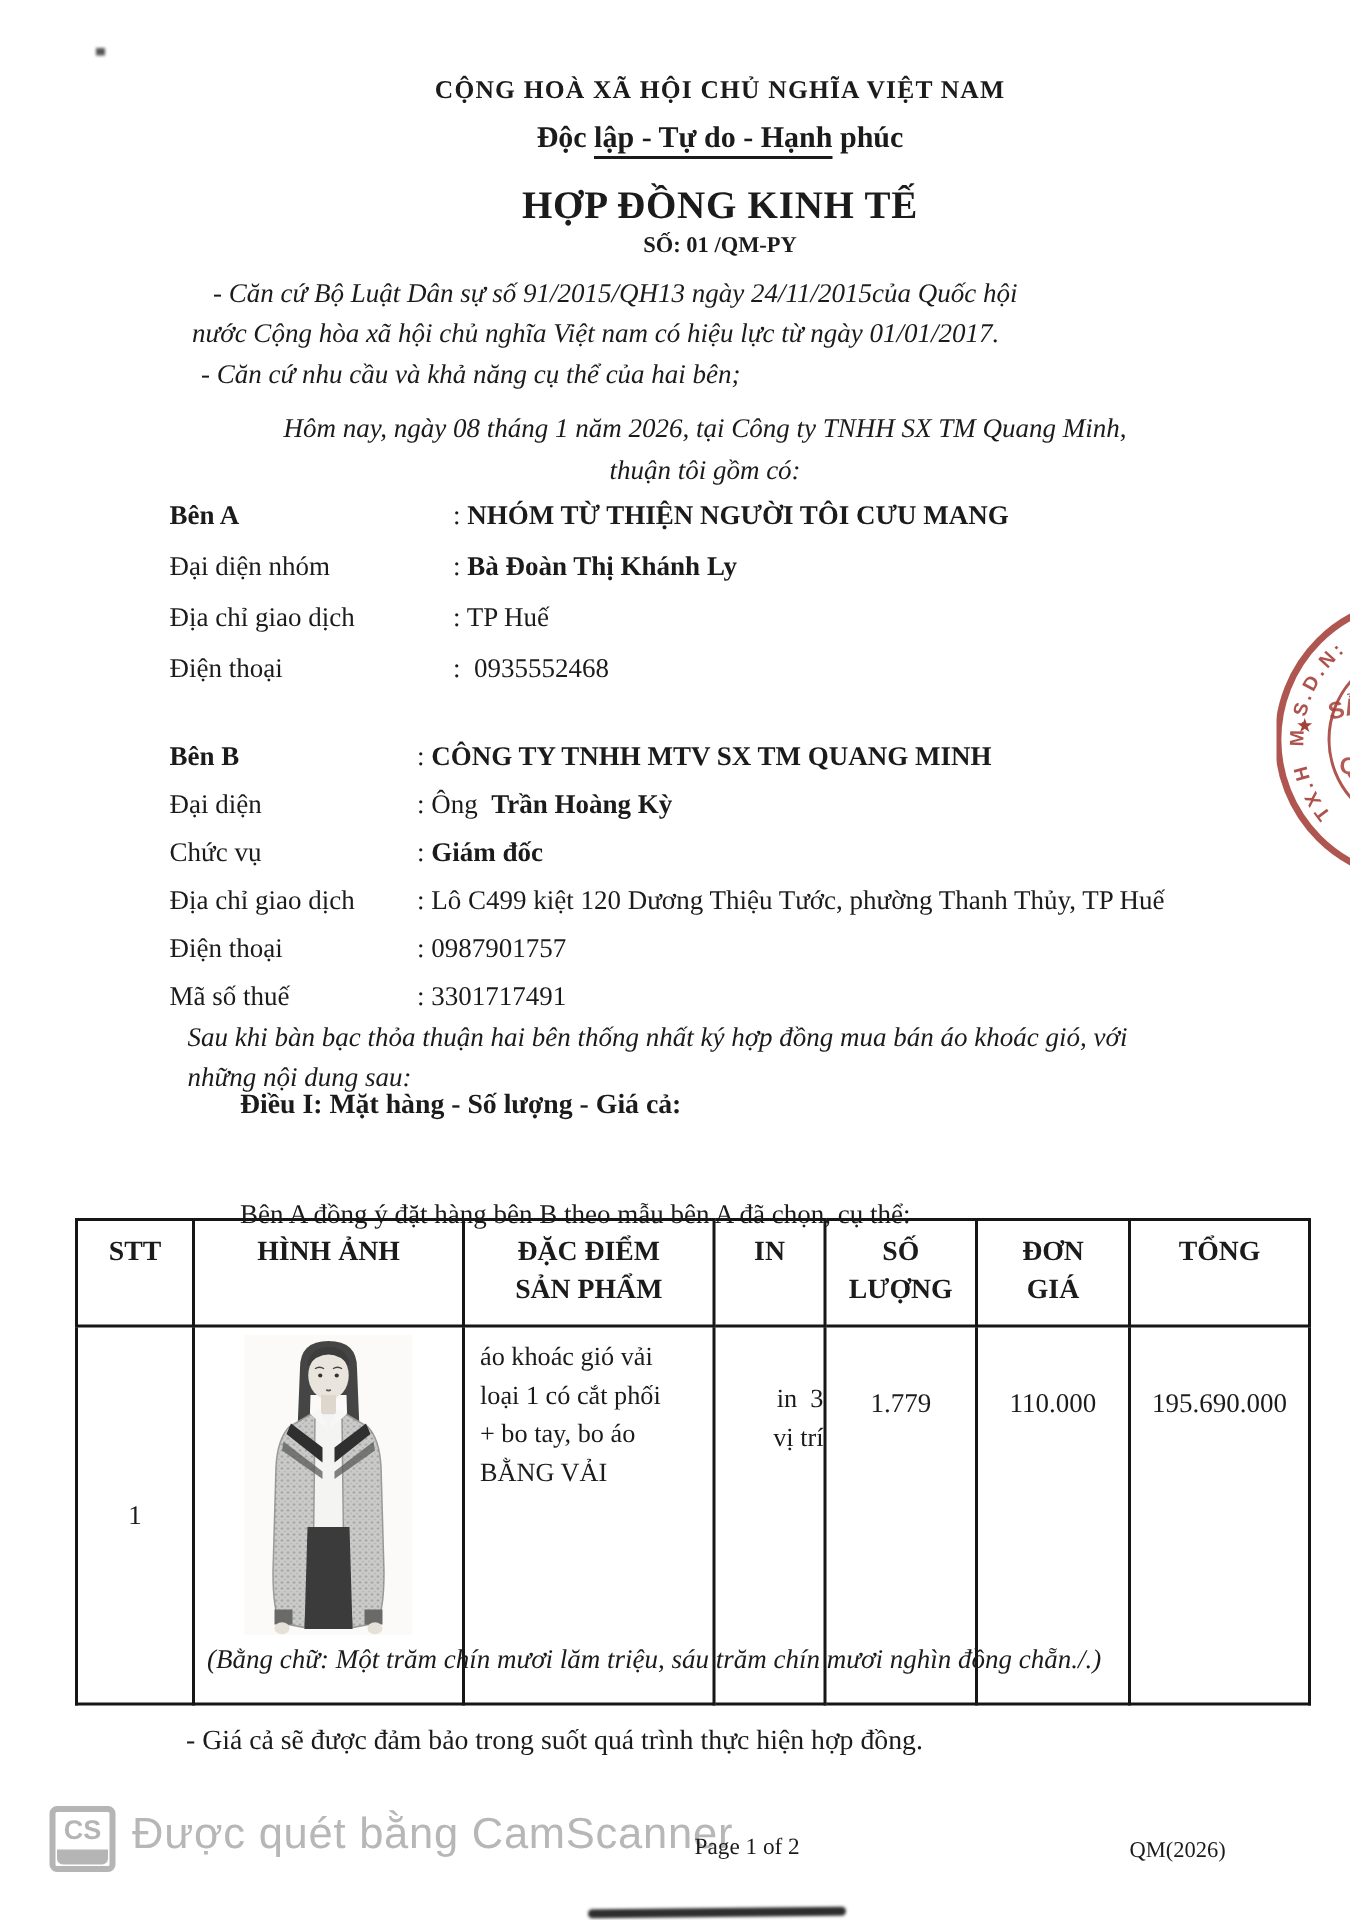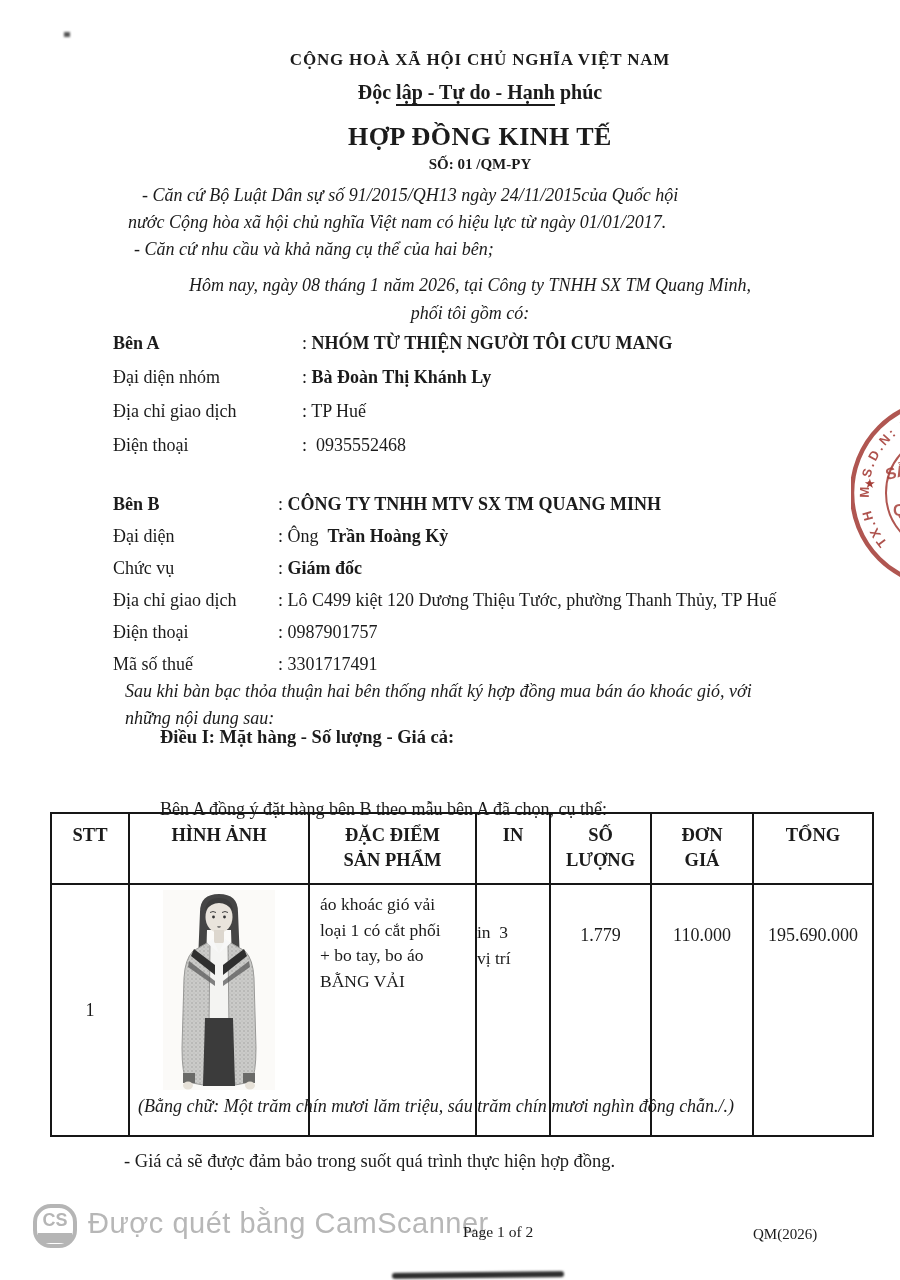--- a/index.html
+++ b/index.html
@@ -33,25 +33,25 @@
   .dongy{top:756px;left:160px;font-size:18px;margin-top:43px;}
   table.items{position:absolute;top:812px;left:50px;border-collapse:collapse;table-layout:fixed;}
   .items th,.items td{border:2.4px solid #161616;padding:0;}
   .items th{font-weight:bold;font-size:18.5px;height:60px;text-align:center;line-height:25px;
             vertical-align:top;padding-top:9px;}
   .trow td{height:210px;}
   .c-stt{text-align:center;font-size:18px;vertical-align:middle;}
   .c-img{vertical-align:top;text-align:center;}
   .photo{margin-top:5px;}
   .c-desc{vertical-align:top;font-size:17.5px;line-height:25.5px;padding:7px 4px 0 10px !important;}
-  .c-print{vertical-align:top;text-align:left;font-size:17.5px;line-height:26px;padding-top:34px !important;border-radius:32px;}
+  .c-print{vertical-align:top;text-align:right;font-size:17.5px;line-height:26px;padding-top:34px !important;border-radius:32px;}
   .c-qty,.c-unit,.c-total{vertical-align:top;text-align:center;font-size:18px;padding-top:40px !important;border-radius:14px;}
   .bangchu{top:1096px;left:138px;font-size:18px;font-style:italic;}
   .giaca{top:1151px;left:124px;font-size:18.5px;}
-  .cs-logo{top:1204px;left:33px;width:44px;height:44px;border:4px solid #b5b5b5;border-radius:18px;
+  .cs-logo{top:1204px;left:33px;width:44px;height:44px;border:4px solid #b5b5b5;border-radius:5px;
            box-sizing:border-box;}
   .cs-txt{position:absolute;top:2px;left:0;right:0;text-align:center;
           font-family:"Liberation Sans","DejaVu Sans",sans-serif;font-weight:bold;
           font-size:18px;color:#b5b5b5;}
   .cs-bar{position:absolute;left:1px;right:1px;bottom:1px;height:10px;background:#b5b5b5;
           border-radius:0 0 4px 4px;}
   .wm{top:1207px;left:88px;font-family:"Liberation Sans","DejaVu Sans",sans-serif;
       font-size:29px;color:#b7b7b7;letter-spacing:.5px;}
   .pageno{top:1223px;left:463px;font-size:15.5px;}
   .ref{top:1226px;left:753px;font-size:15px;}
@@ -73,21 +73,21 @@
   <div class="abs center doc-no">SỐ: 01 /QM-PY</div>
 
   <div class="abs preamble">
     <span class="blk ind14">- Căn cứ Bộ Luật Dân sự số 91/2015/QH13 ngày 24/11/2015của Quốc hội</span>
     <span class="blk">nước Cộng hòa xã hội chủ nghĩa Việt nam có hiệu lực từ ngày 01/01/2017.</span>
     <span class="blk ind6">- Căn cứ nhu cầu và khả năng cụ thể của hai bên;</span>
   </div>
 
   <div class="abs opening">
     <span class="blk">Hôm nay, ngày 08 tháng 1 năm 2026, tại Công ty TNHH SX TM Quang Minh,</span>
-    <span class="blk">phối tôi gồm có:</span>
+    <span class="blk">thuận tôi gồm có:</span>
   </div>
 
   <div class="abs party pa">
     <div class="prow first">
       <span class="plabel">Bên A</span>
       <span class="pval"><span class="pre">: </span><b>NHÓM TỪ THIỆN NGƯỜI TÔI CƯU MANG</b></span>
     </div>
     <div class="prow">
       <span class="plabel">Đại diện nhóm</span>
       <span class="pval"><span class="pre">: </span><b>Bà Đoàn Thị Khánh Ly</b></span>

